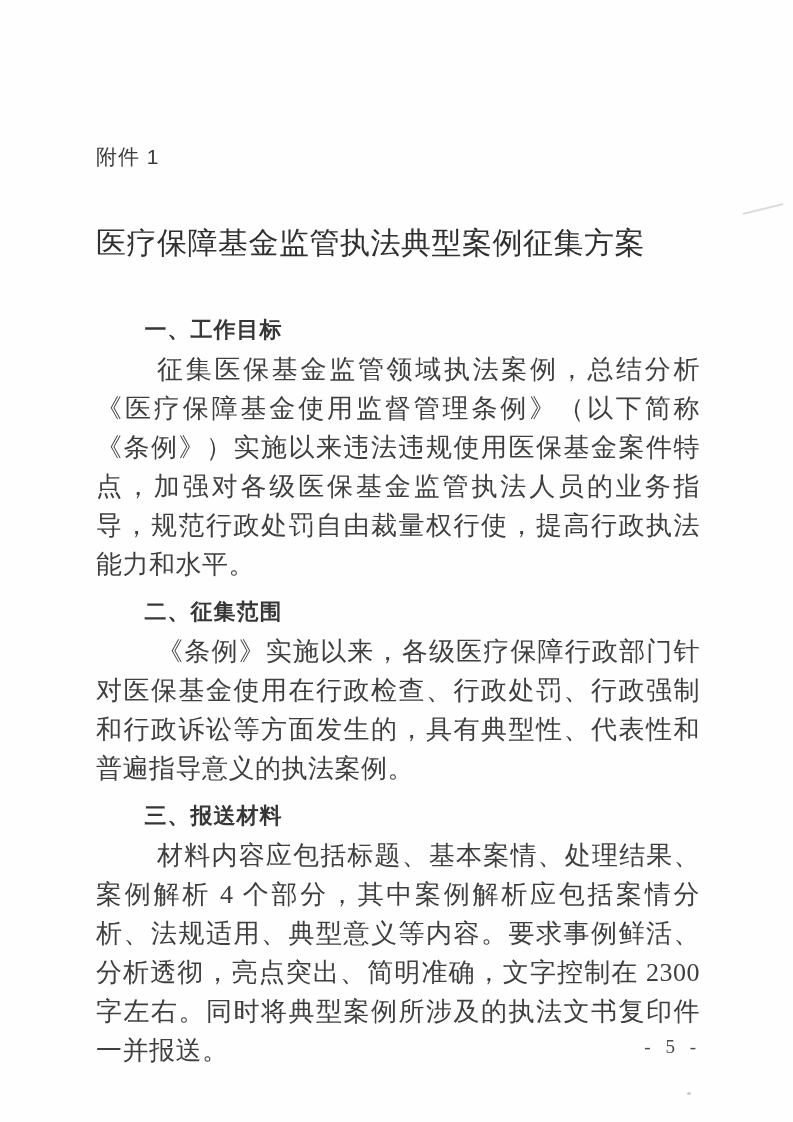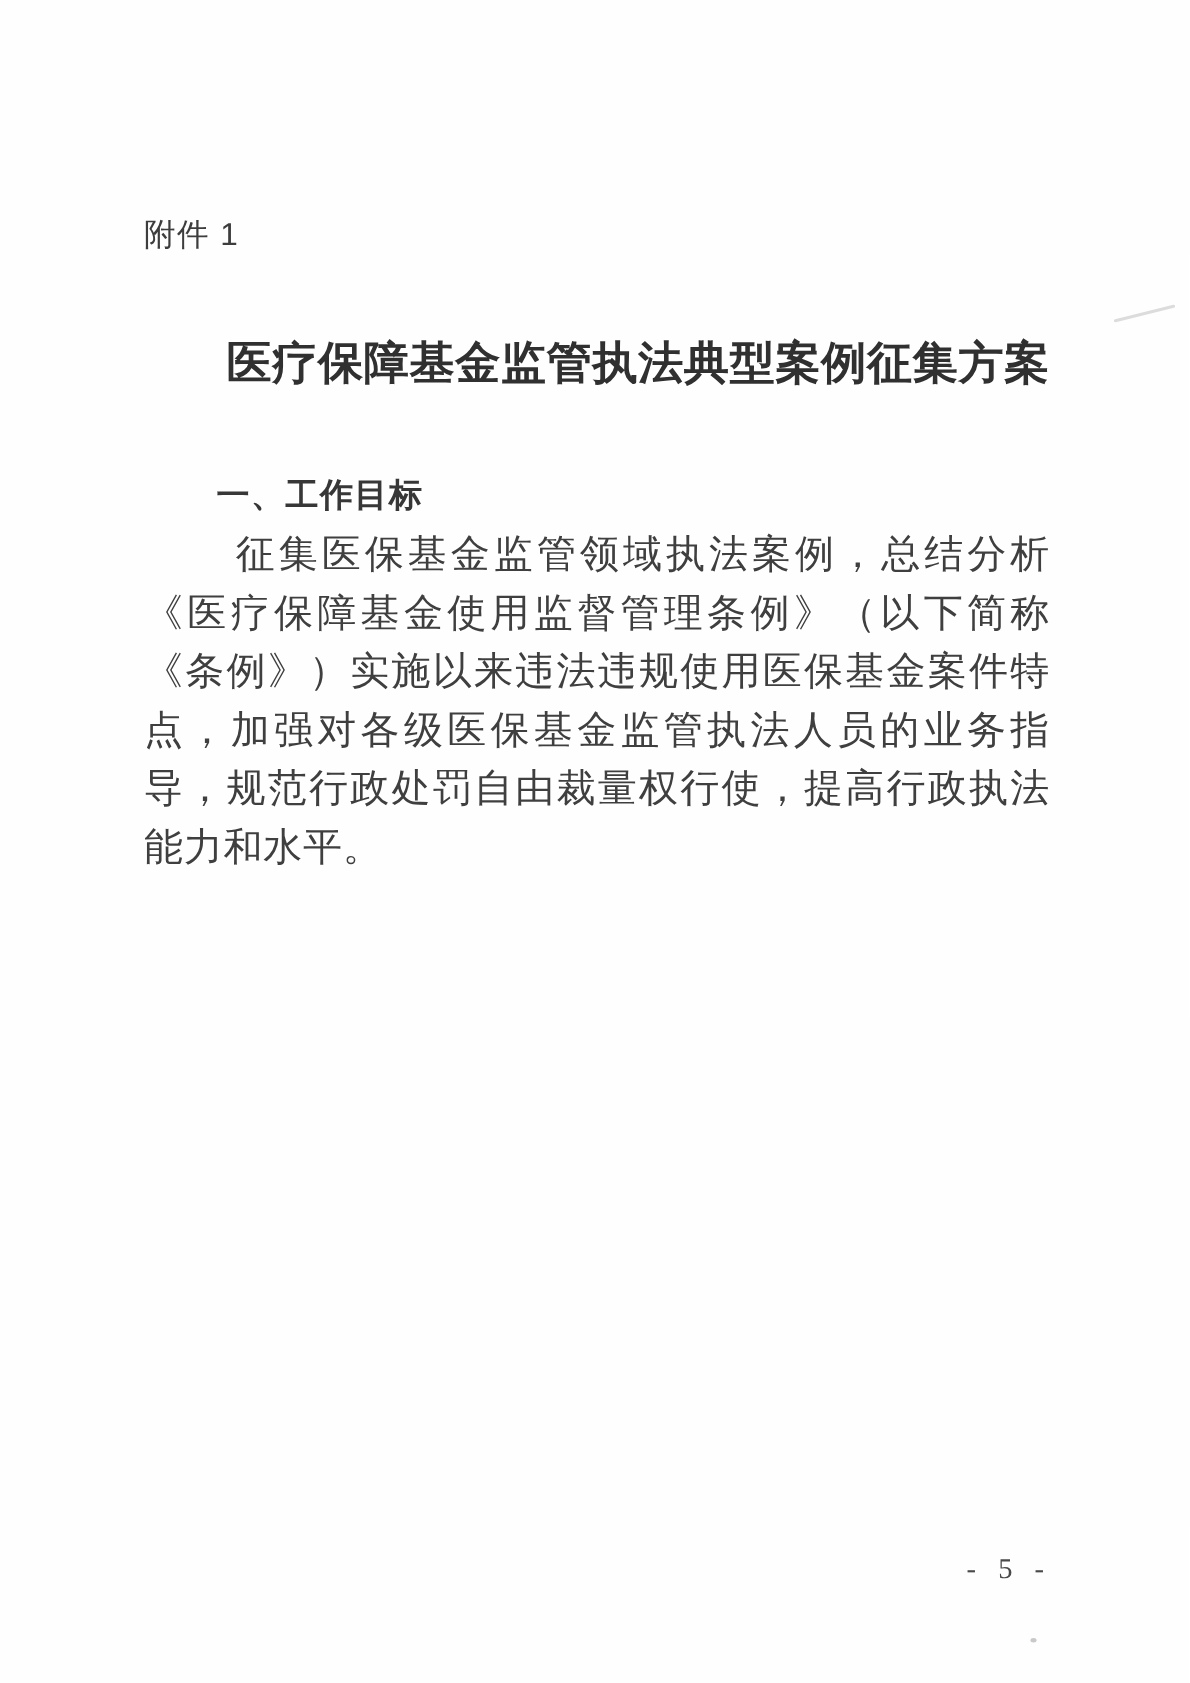--- a/index.html
+++ b/index.html
@@ -26,22 +26,22 @@
     font-family: "Liberation Sans", sans-serif;
     font-size: 21px;
     line-height: 24px;
     color: #3d3d3d;
     letter-spacing: 1px;
   }
   .doc-title {
     margin: 53px 0 0 0;
     font-size: 30px;
     line-height: 42px;
-    font-weight: bold;
-    text-align: right;
+    font-weight: normal;
+    text-align: left;
     color: #303030;
     letter-spacing: 0.5px;
     font-family: "Liberation Serif", serif;
   }
   .section-heading {
     margin: 8px 0 0 0;
     font-family: Liberation Serif, serif;
     font-size: 22px;
     line-height: 40px;
     font-weight: bold;
@@ -99,21 +99,29 @@
 
     <div class="attachment-label">附件 1</div>
 
     <h1 class="doc-title">医疗保障基金监管执法典型案例征集方案</h1>
 
     <div class="section">
       <h2 class="section-heading first">一、工作目标</h2>
       <p class="body-para">征集医保基金监管领域执法案例，总结分析《医疗保障基金使用监督管理条例》（以下简称《条例》）实施以来违法违规使用医保基金案件特点，加强对各级医保基金监管执法人员的业务指导，规范行政处罚自由裁量权行使，提高行政执法能力和水平。</p>
     </div>
 
+    <div class="section">
+      <h2 class="section-heading">二、征集范围</h2>
+      <p class="body-para">《条例》实施以来，各级医疗保障行政部门针对医保基金使用在行政检查、行政处罚、行政强制和行政诉讼等方面发生的，具有典型性、代表性和普遍指导意义的执法案例。</p>
+    </div>
 
+    <div class="section">
+      <h2 class="section-heading">三、报送材料</h2>
+      <p class="body-para">材料内容应包括标题、基本案情、处理结果、案例解析 4 个部分，其中案例解析应包括案情分析、法规适用、典型意义等内容。要求事例鲜活、分析透彻，亮点突出、简明准确，文字控制在 2300 字左右。同时将典型案例所涉及的执法文书复印件一并报送。</p>
+    </div>
 
 
   </div>
 
   <div class="page-number">- 5 -</div>
 
   <div class="artifact-line"></div>
   <div class="artifact-dot"></div>
 </div>
 

